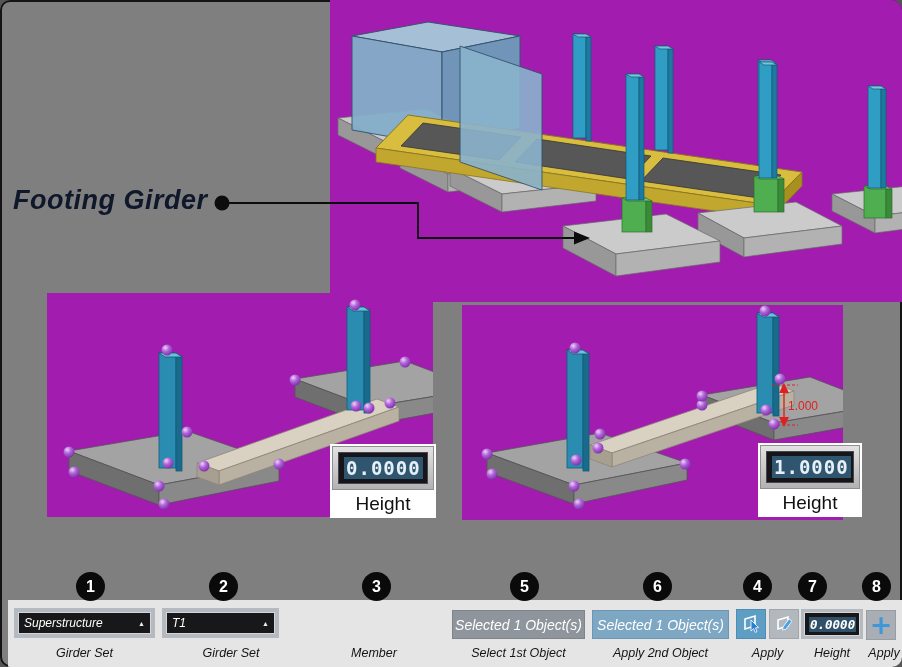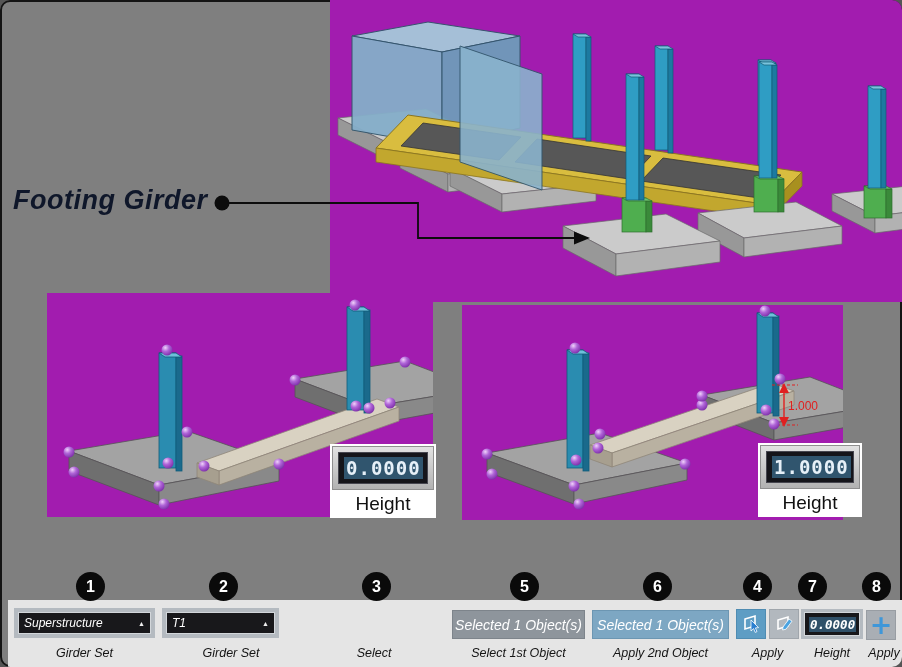--- a/index.html
+++ b/index.html
@@ -315,21 +315,21 @@
         <span class="hgt-val">0.0000</span>
       </div>
     </div>
 
     <div class="apply-btn" style="left:858px;">
       <span class="apply-plus">+</span>
     </div>
 
     <div class="tb-label" style="left:6px;width:141px;">Girder Set</div>
     <div class="tb-label" style="left:154px;width:138px;">Girder Set</div>
-    <div class="tb-label" style="left:297px;width:138px;">Select</div>
+    <div class="tb-label" style="left:297px;width:138px;">Member</div>
     <div class="tb-label" style="left:444px;width:133px;">Select 1st Object</div>
     <div class="tb-label" style="left:584px;width:137px;">Apply 2nd Object</div>
     <div class="tb-label" style="left:728px;width:63px;">Apply</div>
     <div class="tb-label" style="left:793px;width:62px;">Height</div>
     <div class="tb-label" style="left:856px;width:40px;">Apply</div>
   </div>
 
   <div class="callout" style="left:76px;top:572px;">1</div>
   <div class="callout" style="left:209px;top:572px;">2</div>
   <div class="callout" style="left:362px;top:572px;">3</div>

